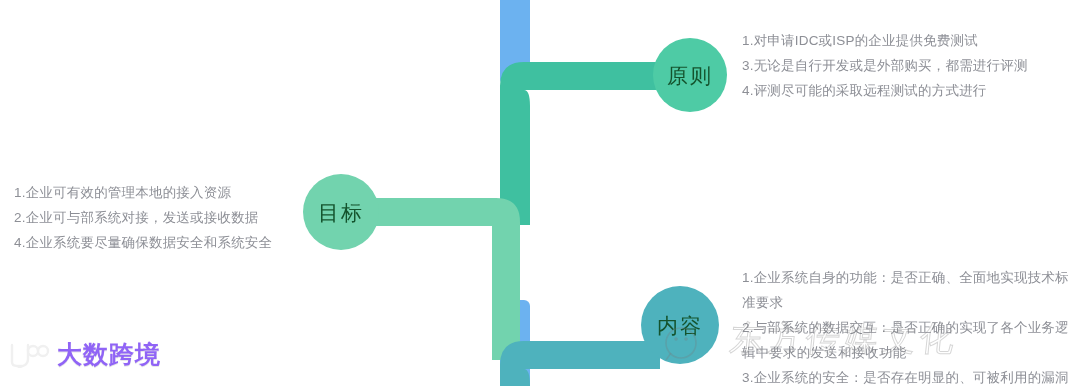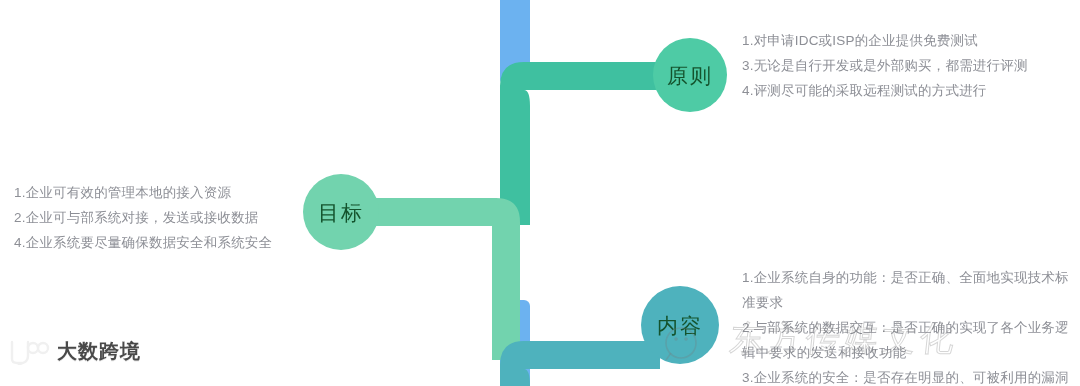--- a/index.html
+++ b/index.html
@@ -108,23 +108,23 @@
     align-items: center;
     gap: 7px;
     opacity: 0.95;
     user-select: none;
   }
   #watermark-brand .wm-logo {
     width: 42px;
     height: 26px;
   }
   #watermark-brand .wm-text {
-    font-size: 20px;
+    font-size: 25px;
     font-weight: bold;
-    color: #404040;
+    color: #8b5cf6;
     letter-spacing: 1px;
     text-shadow: 0 1px 0 #e6e6e6;
   }
 
   #watermark-center {
     position: absolute;
     left: 648px;
     top: 308px;
     width: 420px;
     height: 70px;

